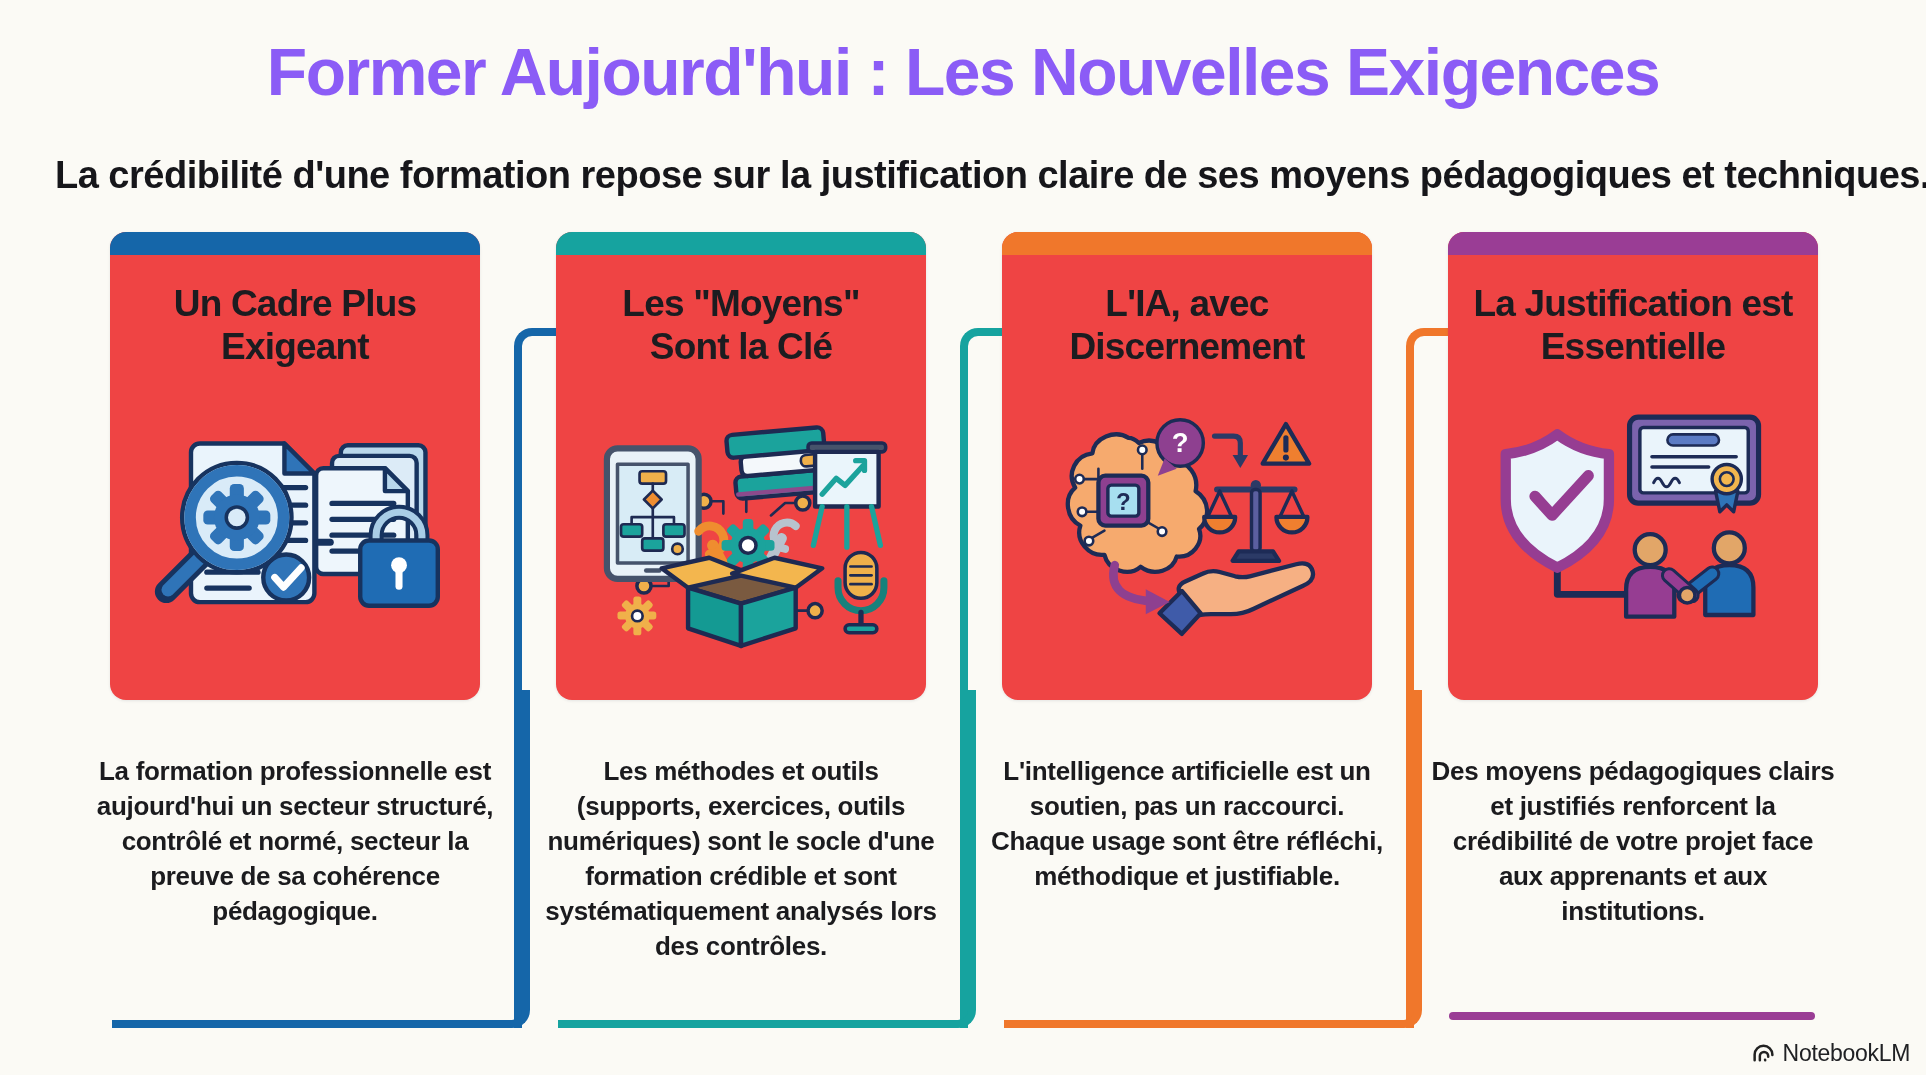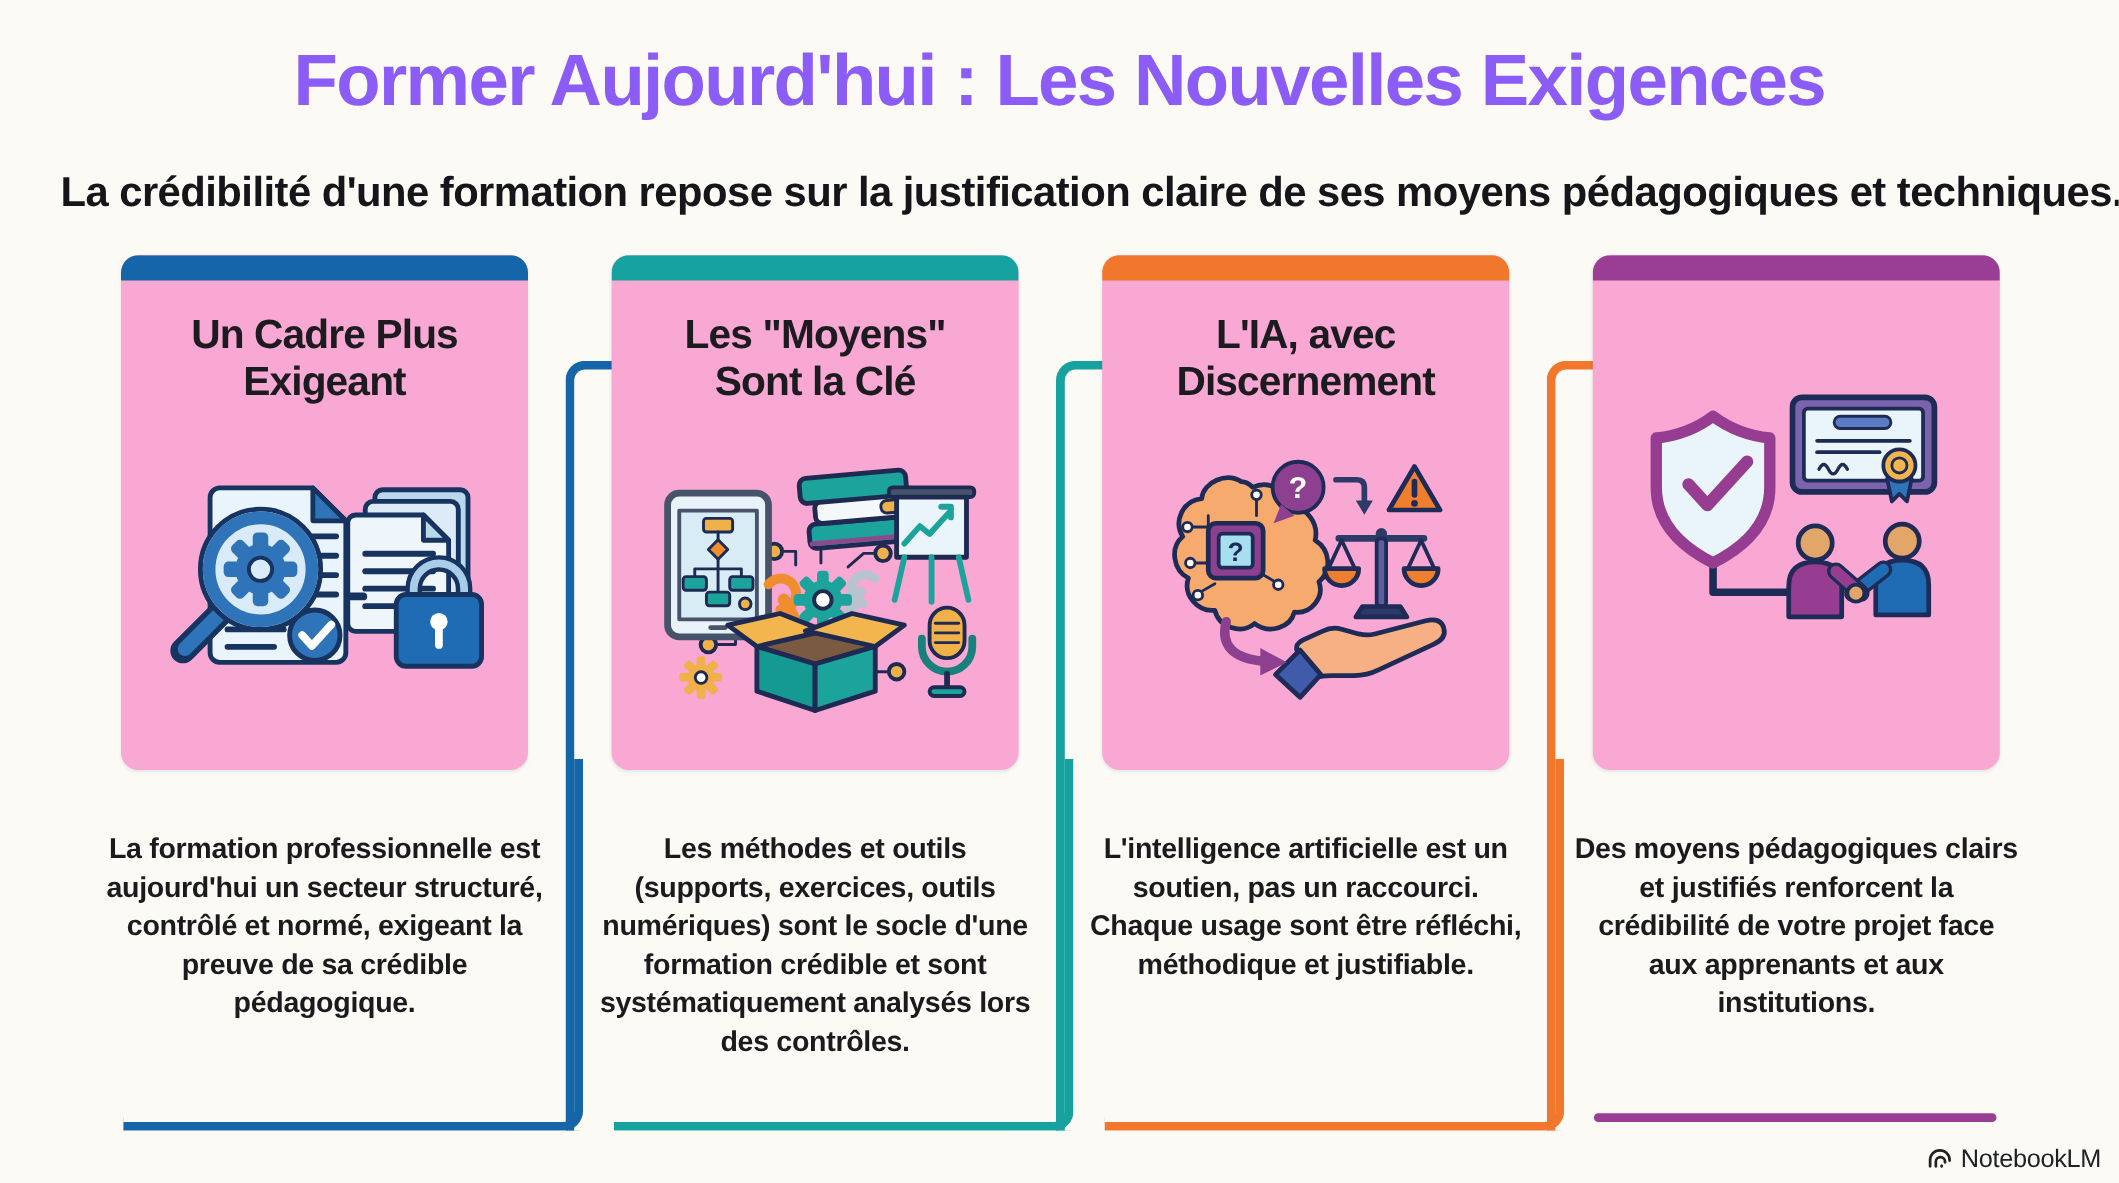--- a/index.html
+++ b/index.html
@@ -15,21 +15,21 @@
     color:#8b5cf6;letter-spacing:-1.5px;margin:0;
   }
   .page-subtitle{
     position:absolute;top:150px;left:0;width:100%;
     text-align:right;font-size:38px;font-weight:700;
     color:#16161a;margin:4px;letter-spacing:-0.5px;
   }
   .col{position:absolute;top:232px;width:370px;z-index:3;}
   .col1{left:110px}.col2{left:556px}.col3{left:1002px}.col4{left:1448px}
   .panel{
-    height:468px;background:#f9a8d4;border-radius:16px;overflow:hidden;
+    height:468px;background:#ef4444;border-radius:16px;overflow:hidden;
     display:flex;flex-direction:column;align-items:center;
     box-shadow:0 1px 3px rgba(30,40,70,0.10);
   }
   .bar{width:100%;height:23px;flex:0 0 auto;}
   .bar-blue{background:#1566a9}.bar-teal{background:#16a39f}
   .bar-orange{background:#f0772b}.bar-purple{background:#9a3d95}
   .card-title{
     margin-top:28px;font-size:37px;line-height:1.16;font-weight:bold;
     color:#1c1c20;text-align:center;max-width:322px;letter-spacing:-0.8px;
   }
@@ -113,21 +113,21 @@
             <rect x="66" y="114" width="76" height="16" rx="5"></rect>
             <rect x="96" y="84" width="16" height="76" rx="5" transform="rotate(45 104 122)"></rect>
             <rect x="96" y="84" width="16" height="76" rx="5" transform="rotate(-45 104 122)"></rect>
             <circle cx="104" cy="122" r="26"></circle>
           </g>
           <circle cx="104" cy="122" r="12" fill="#d9ebf8" stroke="#17335f" stroke-width="4"></circle>
         </g>
       </svg>
     </div>
   </div>
-  <div class="card-body">La formation professionnelle est aujourd'hui un secteur structuré, contrôlé et normé, exigeant la preuve de sa crédible pédagogique.</div>
+  <div class="card-body">La formation professionnelle est aujourd'hui un secteur structuré, contrôlé et normé, secteur la preuve de sa cohérence pédagogique.</div>
 </div>
 
 <div class="col col2">
   <div class="panel">
     <div class="bar bar-teal"></div>
     <div class="card-title">Les "Moyens" Sont la Clé</div>
     <div class="icon-wrap">
       <svg viewBox="0 0 340 280" width="300" height="247" aria-hidden="true">
         <g stroke="#1e2a52" stroke-width="5" stroke-linejoin="round" stroke-linecap="round">
           <g stroke-width="3" fill="none">
@@ -259,20 +259,21 @@
         </g>
       </svg>
     </div>
   </div>
   <div class="card-body">L'intelligence artificielle est un soutien, pas un raccourci. Chaque usage sont être réfléchi, méthodique et justifiable.</div>
 </div>
 
 <div class="col col4">
   <div class="panel">
     <div class="bar bar-purple"></div>
+    <div class="card-title">La Justification est Essentielle</div>
     <div class="icon-wrap">
       <svg viewBox="0 0 360 300" width="310" height="258" aria-hidden="true">
         <g stroke="#1d2b56" stroke-width="5" stroke-linejoin="round" stroke-linecap="round">
           <path d="M92 192 v34 h96" fill="none" stroke="#1d2b56" stroke-width="8"></path>
           <path d="M92 40 c20 15 40 21 60 23 v52 c0 40 -28 64 -60 80 c-32 -16 -60 -40 -60 -80 v-52 c20 -2 40 -8 60 -23 z" fill="#eaf4fb" stroke="#963d92" stroke-width="12"></path>
           <path d="M66 112 l20 22 l42 -46" fill="none" stroke="#963d92" stroke-width="13"></path>
           <rect x="176" y="20" width="150" height="100" rx="10" fill="#7b63ad" stroke-width="6"></rect>
           <rect x="188" y="32" width="126" height="76" rx="4" fill="#eaf4fb" stroke-width="4"></rect>
           <rect x="220" y="40" width="60" height="13" rx="6.5" fill="#5b7bc4" stroke-width="3"></rect>
           <line x1="202" y1="66" x2="300" y2="66" stroke-width="4"></line>

